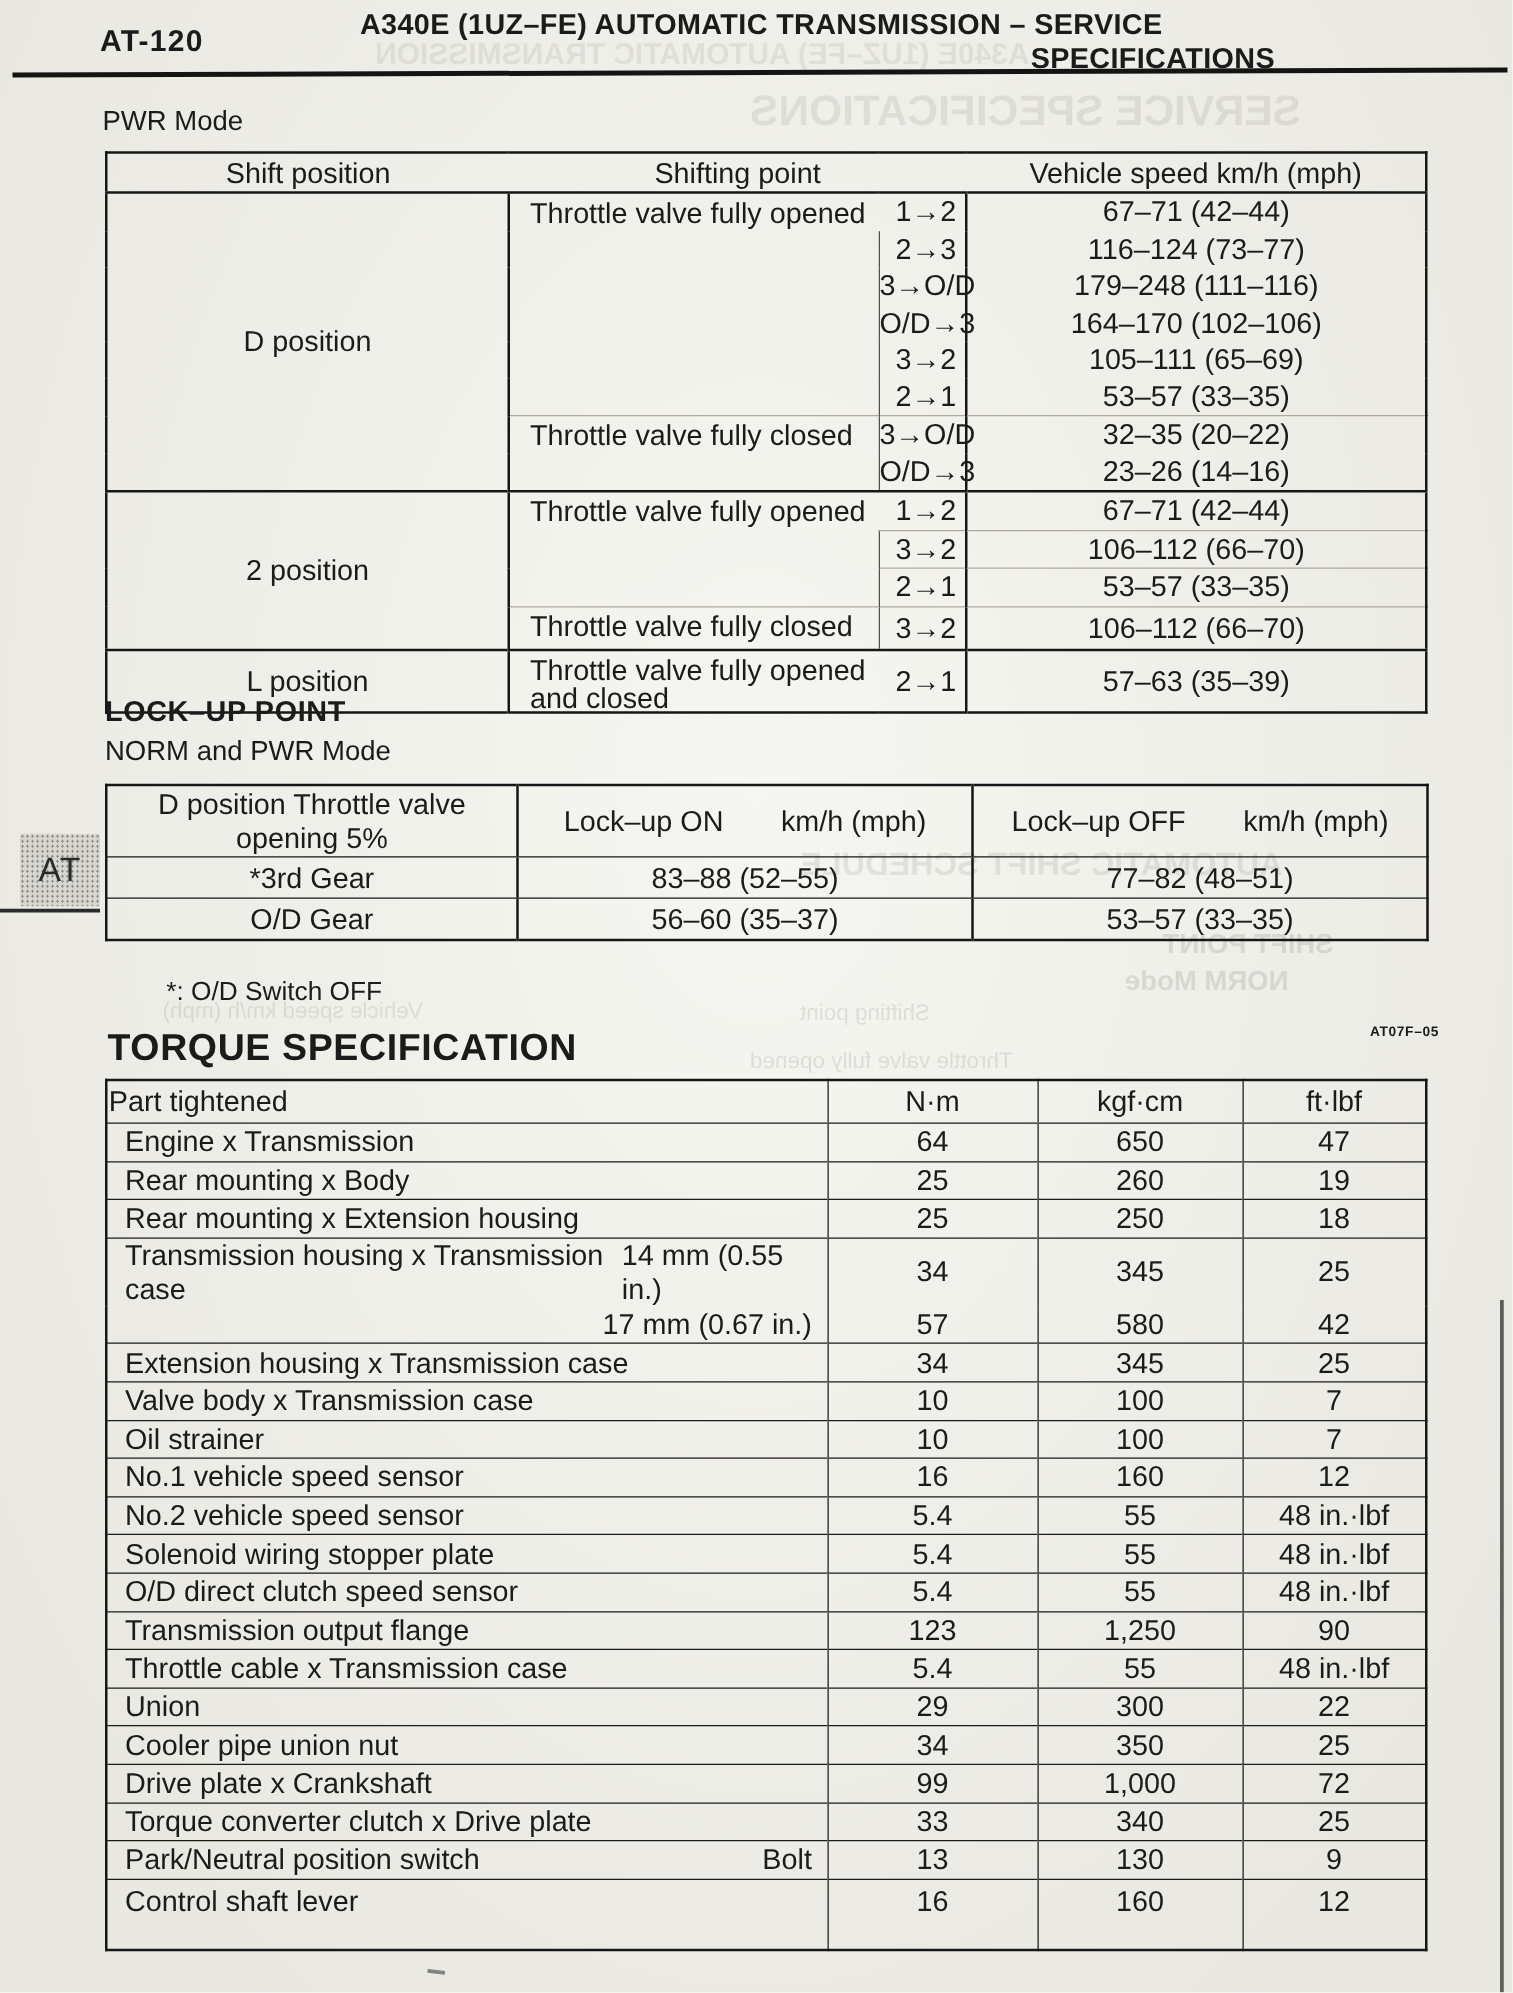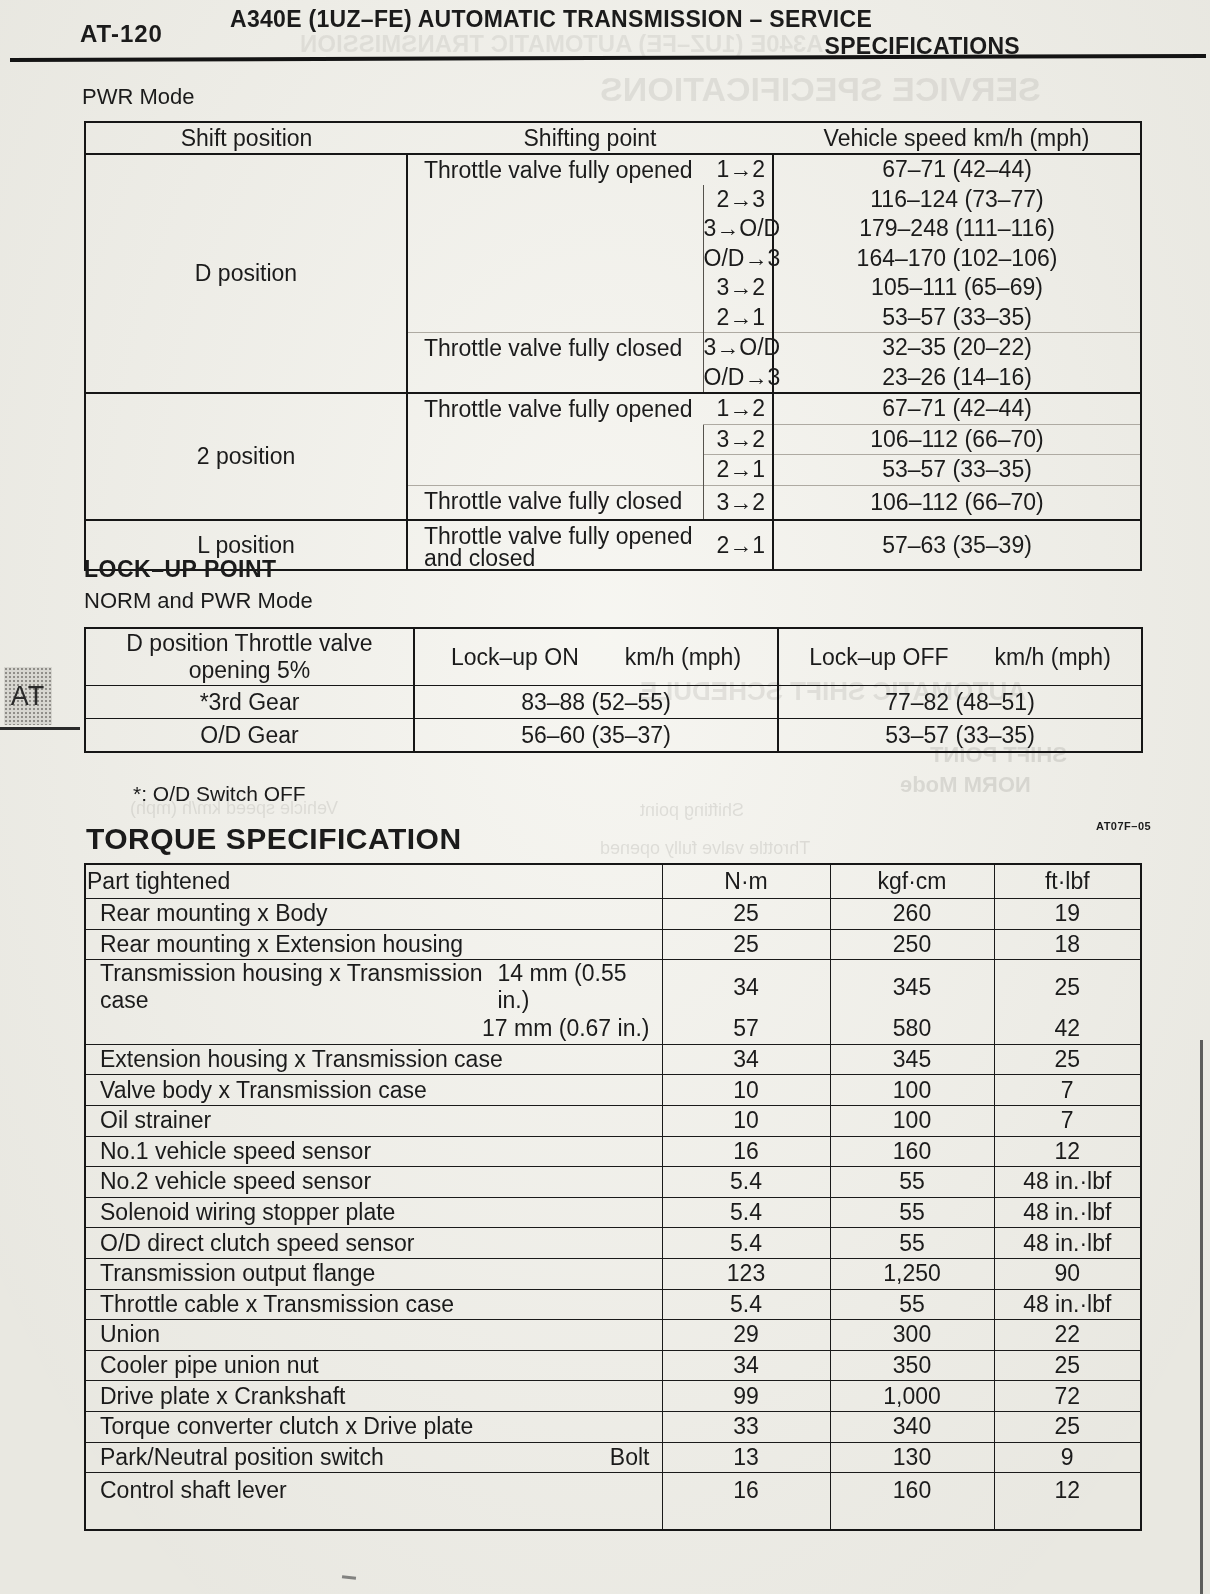--- a/index.html
+++ b/index.html
@@ -6,21 +6,21 @@
   .page{
     position:relative; width:1210px; height:1594px; overflow:hidden;
     background:
       radial-gradient(ellipse at 50% 40%, rgba(255,255,255,.35), rgba(0,0,0,.04) 85%),
       #f2f1ea;
     font-family:"Liberation Sans","DejaVu Sans",sans-serif;
     color:#1b1b1b;
   }
   
   .page-code{position:absolute;left:80px;top:20px;font-size:24px;font-weight:bold;letter-spacing:1px;}
-  .title1{position:absolute;left:230px;top:6px;width:700px;text-align:left;font-size:23px;font-weight:bold;letter-spacing:.3px;}
+  .title1{position:absolute;left:230px;top:6px;width:700px;text-align:right;font-size:23px;font-weight:bold;letter-spacing:.3px;}
   .title2{position:absolute;right:190px;top:33px;font-size:23px;font-weight:bold;letter-spacing:.3px;}
   .top-rule{position:absolute;left:10px;top:56px;width:1196px;height:4px;background:#141414;transform:rotate(-.2deg);}
   .pwr-heading{position:absolute;left:82px;top:84px;font-size:22px;}
   
   table{border-collapse:collapse;table-layout:fixed;font-size:23px;color:#1b1b1b;}
   th{font-weight:normal;}
   
   .pwr-table{position:absolute;left:84px;top:121px;width:1057px;border:2.4px solid #161616;}
   .pwr-table th{height:28px;border-bottom:2.2px solid #161616;text-align:center;}
   .pwr-table td{height:29.5px;padding:0;}
@@ -36,21 +36,21 @@
   .lockup-heading{position:absolute;left:84px;top:556px;font-size:23px;font-weight:bold;letter-spacing:.5px;}
   .lockup-sub{position:absolute;left:84px;top:588px;font-size:22px;}
   .lockup-table{position:absolute;left:84px;top:627px;width:1057px;border:2.4px solid #161616;}
   .lockup-table th{height:30px;border-bottom:1.9px solid #161616;text-align:center;}
   .lockup-table td{height:30px;text-align:center;}
   .lockup-table tbody td{border-top:1.8px solid #161616;}
   .lockup-table .v{border-left:2px solid #161616;}
   .hdr-split{display:flex;justify-content:center;gap:46px;}
   .footnote{position:absolute;left:133px;top:738px;font-size:21px;margin-top:44px;}
   
-  .at-tab{position:absolute;left:4px;top:667px;width:48px;height:58px;background:#d7d6d0;
+  .at-tab{position:absolute;left:16px;top:667px;width:64px;height:58px;background:#d7d6d0;
     background-image:radial-gradient(#8f8d88 1px,transparent 1.1px);background-size:4px 4px;
     display:flex;align-items:center;justify-content:center;font-size:27px;color:#2a2a2a;letter-spacing:1px;}
   .at-underline{position:absolute;left:0;top:727px;width:80px;height:3px;background:#2a2a2a;}
   
   .torque-heading{position:absolute;left:86px;top:822px;font-size:30px;font-weight:bold;letter-spacing:.5px;}
   .torque-code{position:absolute;left:1096px;top:820px;font-size:11px;font-weight:bold;letter-spacing:.5px;}
   .torque-table{position:absolute;left:84px;top:863px;width:1057px;border:2.4px solid #161616;}
   .torque-table th{height:31px;border-bottom:1.9px solid #1a1a1a;text-align:left;}
   .torque-table td{height:29.6px;padding:0;}
   .torque-table tbody td{border-top:1.7px solid #1a1a1a;}
@@ -228,20 +228,30 @@
         <th>Part tightened</th>
         <th class="c-nm">N·m</th>
         <th class="c-kgf">kgf·cm</th>
         <th class="c-ft">ft·lbf</th>
       </tr>
     </thead>
     <tbody>
         <tr>
           <td class="c-part">
             <div class="in">
+              <span>Engine x Transmission</span>
+            </div>
+          </td>
+          <td class="c-nm">64</td>
+          <td class="c-kgf">650</td>
+          <td class="c-ft">47</td>
+        </tr>
+        <tr>
+          <td class="c-part">
+            <div class="in">
               <span>Rear mounting x Body</span>
             </div>
           </td>
           <td class="c-nm">25</td>
           <td class="c-kgf">260</td>
           <td class="c-ft">19</td>
         </tr>
         <tr>
           <td class="c-part">
             <div class="in">

